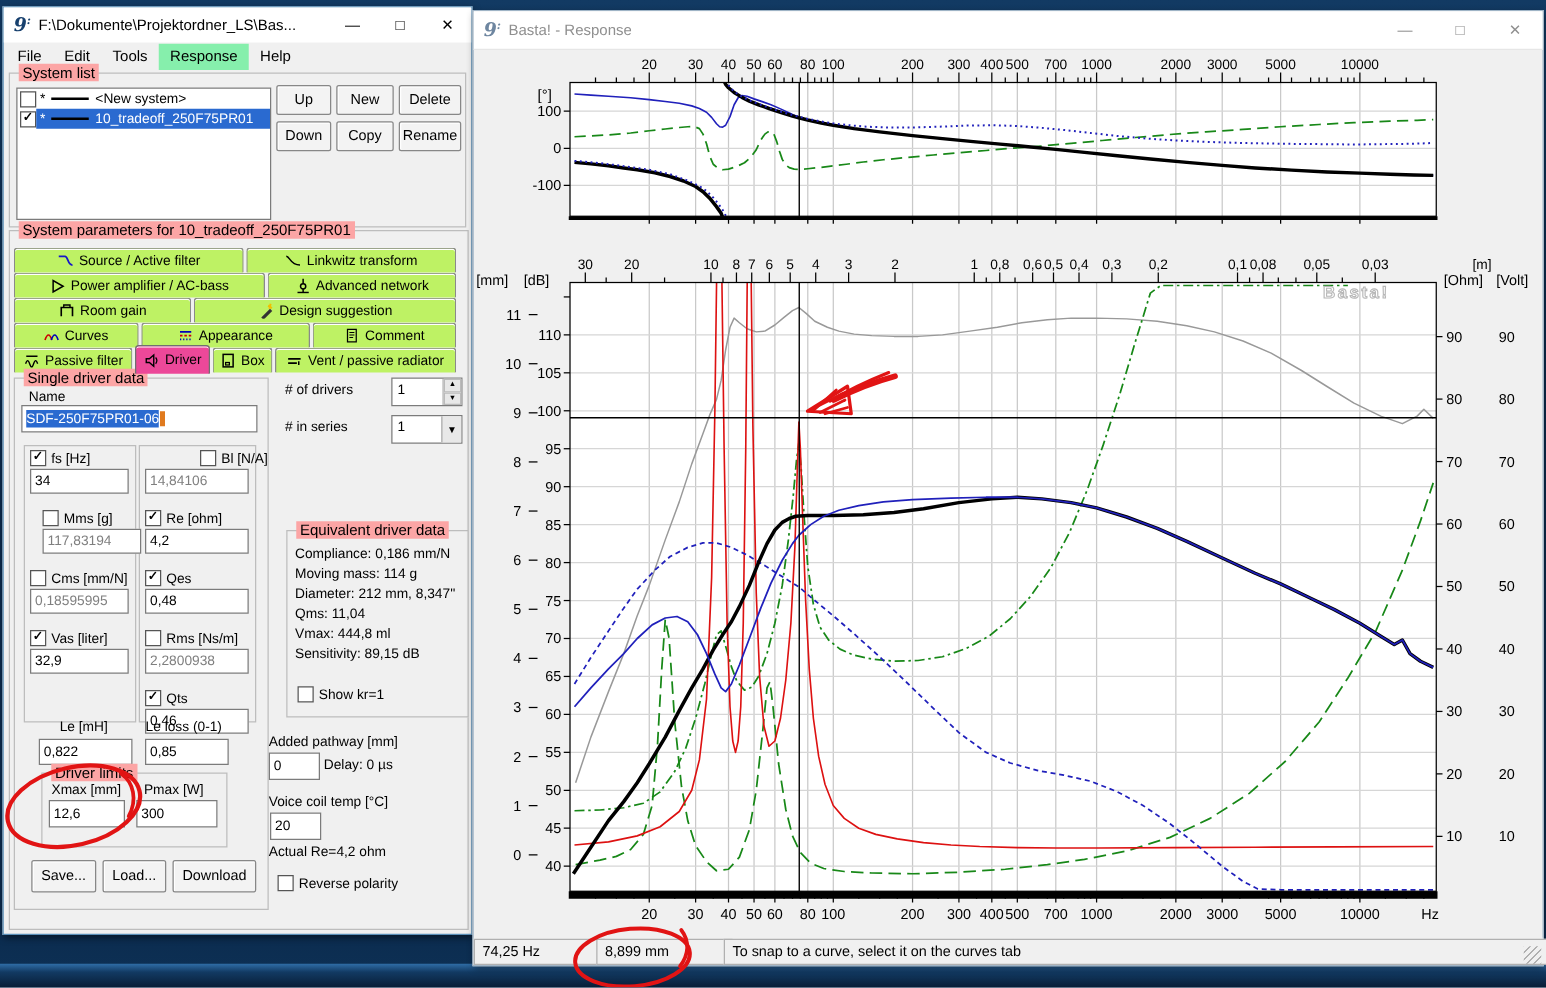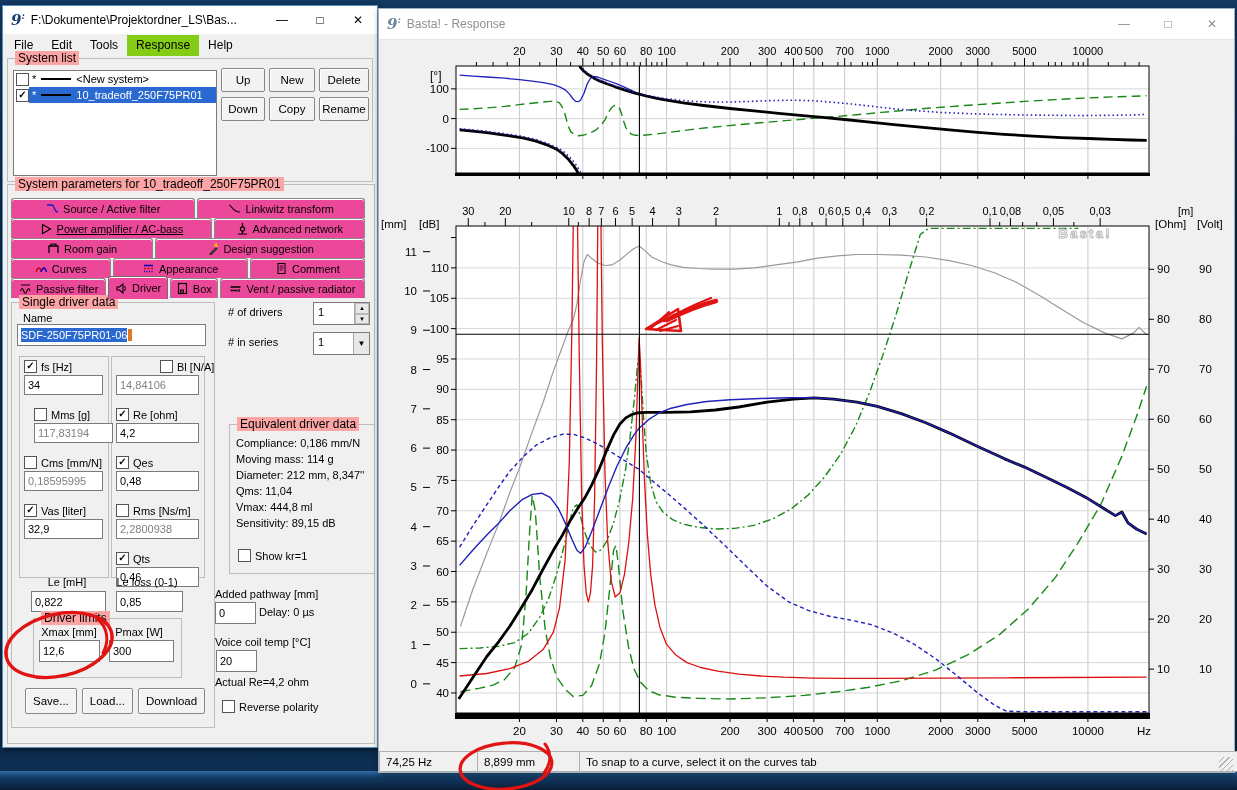--- a/index.html
+++ b/index.html
@@ -19,40 +19,40 @@
     margin:0 6px 0 8px;line-height:1;}
   .app-icon small{font-size:9px;vertical-align:super;}
   .tb-title{font-size:12px;white-space:nowrap;overflow:hidden;}
   .tb-btns{margin-left:auto;display:flex;height:100%;}
   .tb-btn{width:38px;height:100%;display:flex;align-items:center;justify-content:center;font-size:12px;cursor:default;}
   #rw .tb-title{color:#8f8f8f;}
   #rw .titlebar{height:30px;border-bottom:1px solid #e6e6e6;}
   #rw .tb-btn{color:#8f8f8f;width:44px;}
   .menubar{position:absolute;left:2px;top:29px;height:21px;display:flex;font-size:12px;}
   .menu-item{padding:3px 9px;}
-  .menu-item.active{background:#84cc16;}
+  .menu-item.active{background:#86efac;}
   .group{position:absolute;border:1px solid #bdbdbd;background:#f0f0f0;}
   .group-label{position:absolute;top:-8px;left:7px;background:#fca5a5;padding:0 3px;font-size:12px;white-space:nowrap;}
   .sunken{background:#fff;border:1px solid #7b7b7b;}
   .listbox{position:absolute;left:10px;top:64px;width:202px;height:104px;overflow:hidden;}
   .lrow{height:16px;display:flex;align-items:center;font-size:11px;}
   .lrow .rowbody{flex:1;display:flex;align-items:center;height:100%;padding-left:3px;}
   .lrow.sel .rowbody{background:#2a6ad0;color:#fff;}
   .swatch{display:inline-block;width:30px;height:2px;background:#000;margin:0 5px;}
   .cb{display:inline-block;width:11px;height:11px;background:#fff;border:1px solid #555;
     font-size:10px;line-height:10px;text-align:center;color:#000;flex:0 0 auto;}
   .cb.on::before{content:"\2713";font-weight:bold;}
   .btn{background:#f3f3f3;border:1px solid #878787;border-radius:2px;font-size:11.5px;
     display:flex;align-items:center;justify-content:center;font-family:"Liberation Sans",sans-serif;
     box-shadow:inset 1px 1px 0 #fff;}
   .listbtns{position:absolute;left:218px;top:62px;display:grid;grid-template-columns:44px 46px 50px;
     grid-auto-rows:24px;column-gap:4px;row-gap:5px;}
   .tabrows{position:absolute;left:8px;top:192px;width:356px;}
   .tabrow{display:flex;height:20px;}
-  .tab{border:1px solid #8a8a8a;border-bottom:none;border-radius:3px 3px 0 0;background:#ec4899;
+  .tab{border:1px solid #8a8a8a;border-bottom:none;border-radius:3px 3px 0 0;background:#bef264;
     display:flex;align-items:center;justify-content:center;gap:4px;font-size:11px;
     padding:0 3px;margin-right:2px;white-space:nowrap;overflow:hidden;box-shadow:inset 0 1px 0 #fff;}
   .tab svg{flex:0 0 auto;}
   .tab.active{background:#ec4899;position:relative;top:-2px;height:22px;z-index:2;border-color:#707070;}
   .abs{position:absolute;}
   .lbl{position:absolute;font-size:11px;white-space:nowrap;}
   .input{position:absolute;background:#fff;border:1px solid #7b7b7b;font-size:11px;
     display:flex;align-items:center;padding-left:3px;white-space:nowrap;overflow:hidden;}
   .input.gray{color:#7f7f7f;}
   .selblue{background:#2a6ad0;color:#fff;padding:1px 0;}
@@ -137,21 +137,21 @@
           <span>Source / Active filter</span>
         </div>
         <div class="tab" style="flex-grow: 26;">
           <svg width="13" height="13" viewBox="0 0 13 13">
             <path d="M1 3c3 0 3 7 11 7" fill="none" stroke="#000" stroke-width="1.2"></path>
           </svg>
           <span>Linkwitz transform</span>
         </div>
       </div>
       <div class="tabrow">
-        <div class="tab" style="flex-grow: 33; text-decoration: underline;">
+        <div class="tab" style="flex-grow: 33;">
           <svg width="13" height="13" viewBox="0 0 13 13">
             <path d="M2.5 2.5v9l8-4.5z" fill="none" stroke="#000" stroke-width="1.2"></path>
           </svg>
           <span>Power amplifier / AC-bass</span>
         </div>
         <div class="tab" style="flex-grow: 24;">
           <svg width="13" height="13" viewBox="0 0 13 13">
             <path d="M6.5 1v4M6.5 9v3M2 12h9" fill="none" stroke="#000" stroke-width="1.2"></path>
             <circle cx="6.5" cy="7" r="2.1" fill="none" stroke="#000" stroke-width="1.2"></circle>
           </svg>

